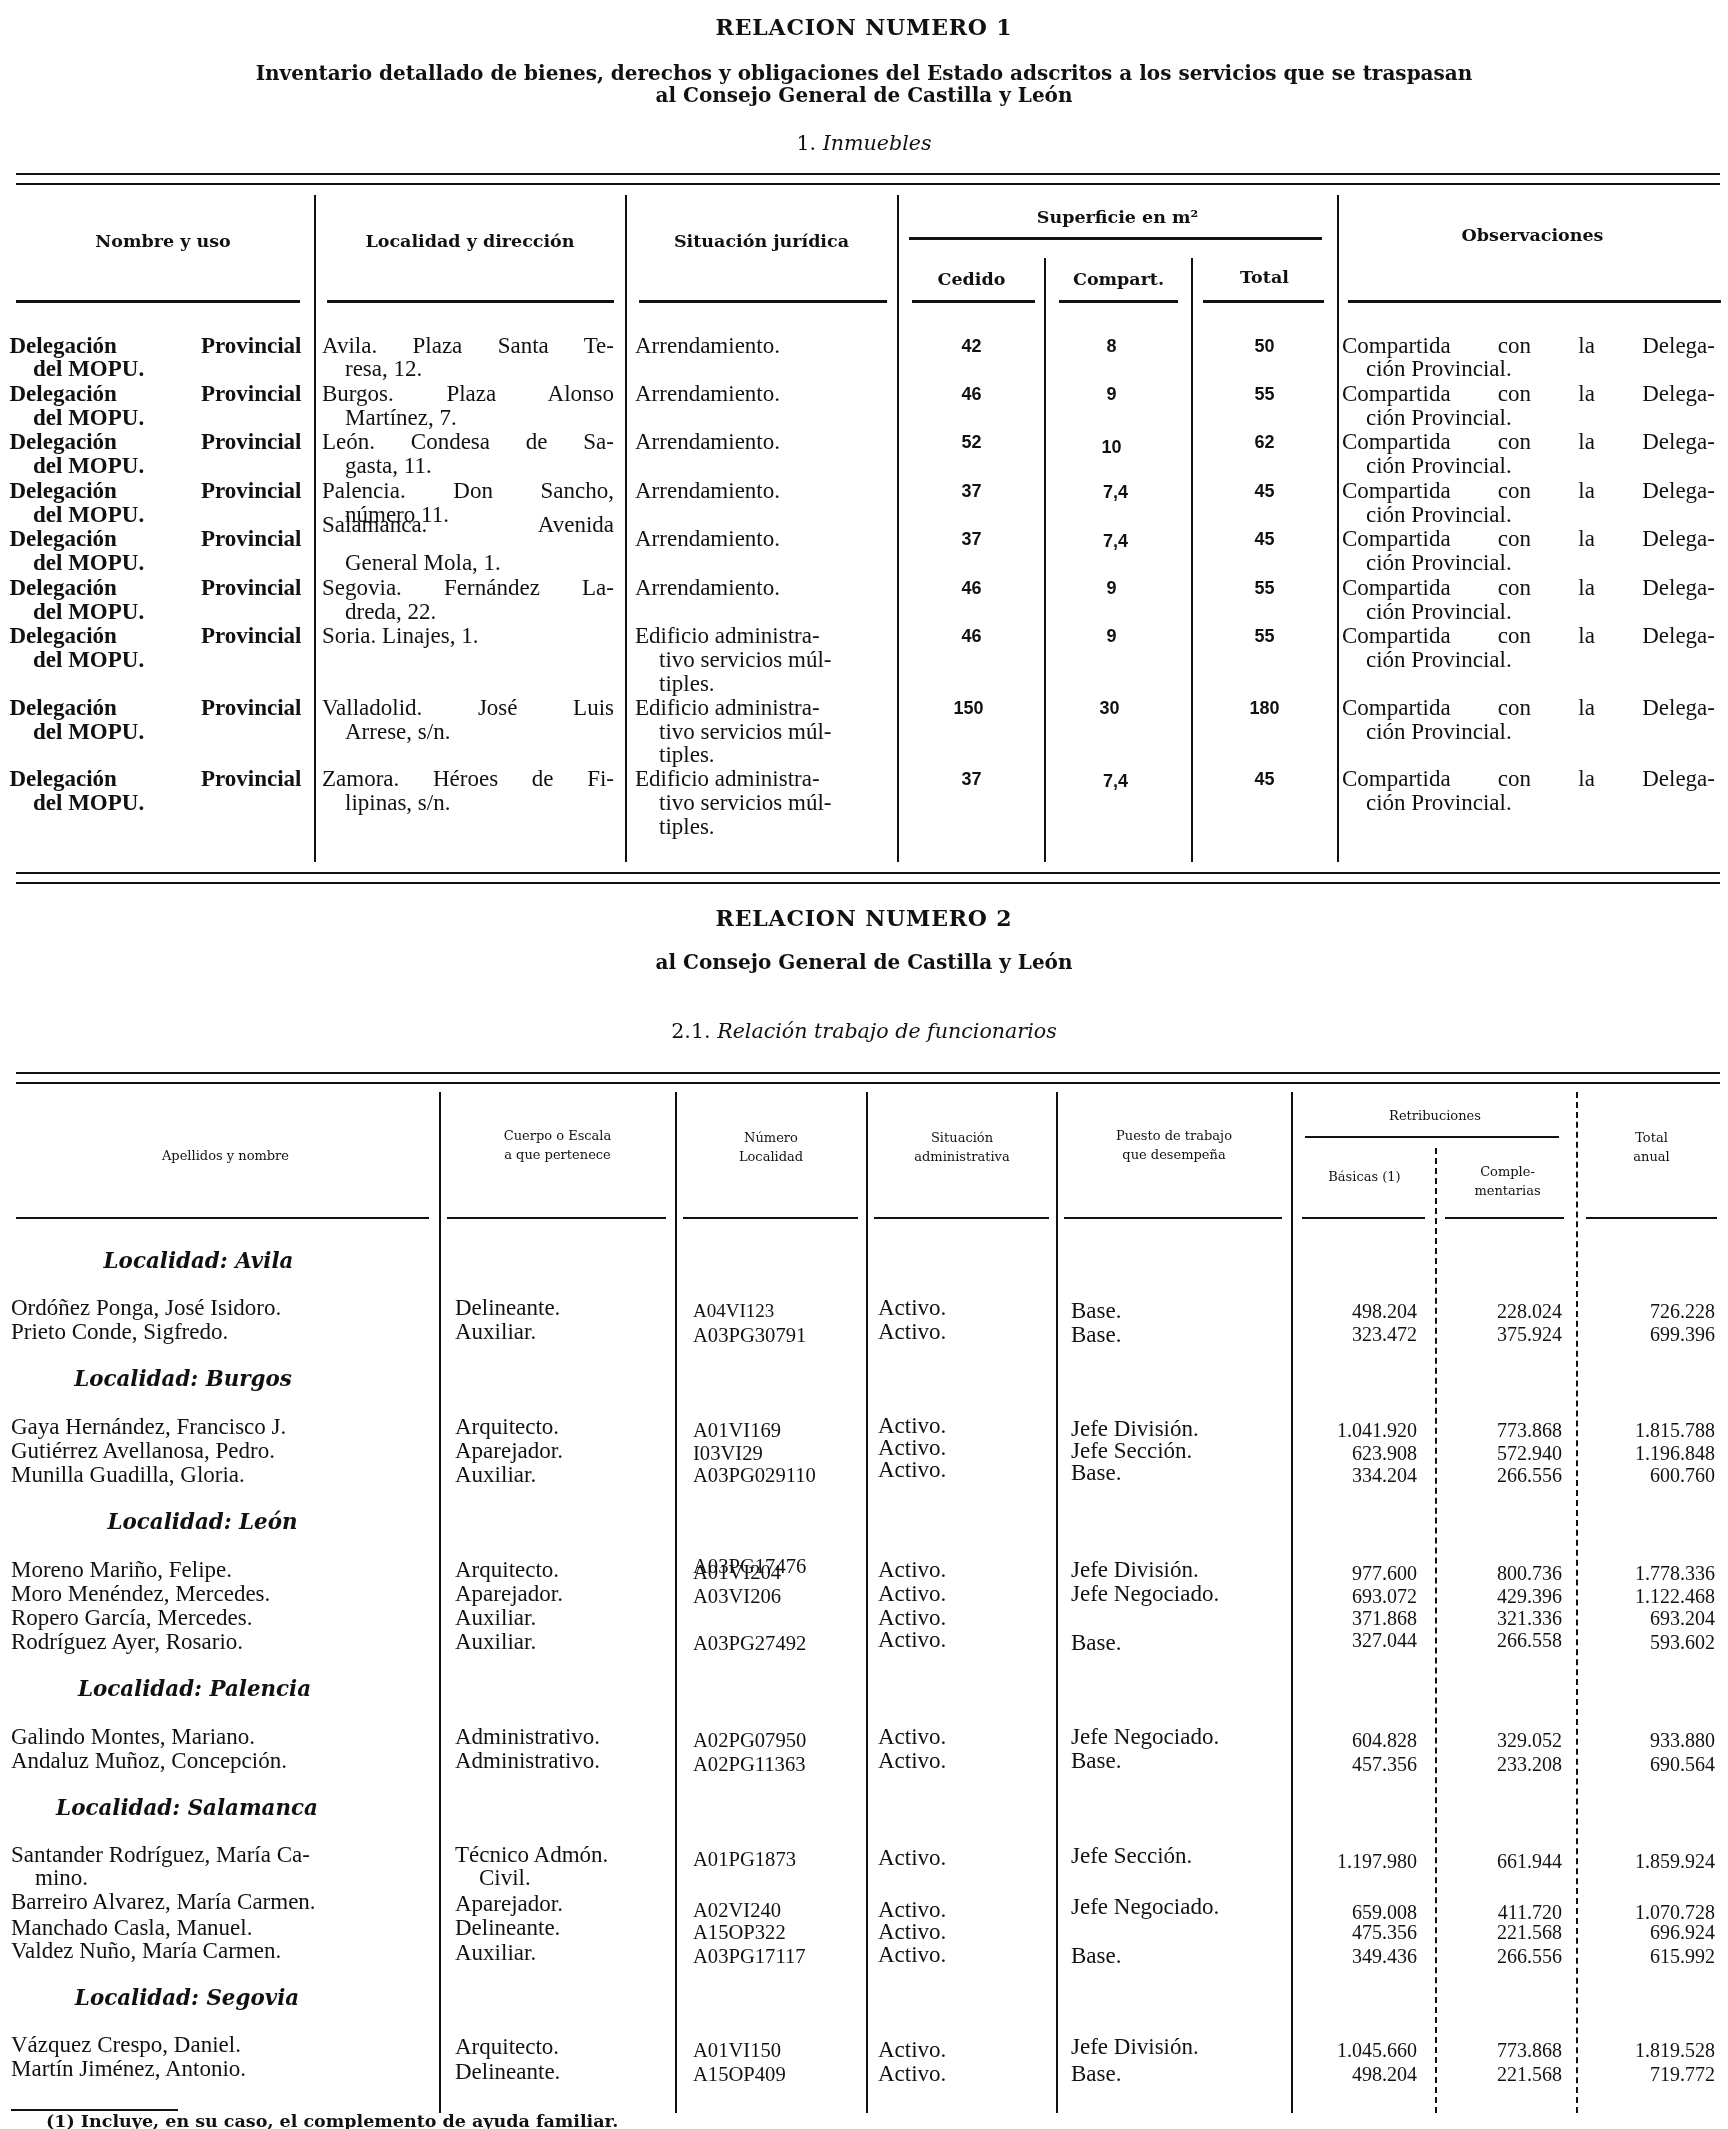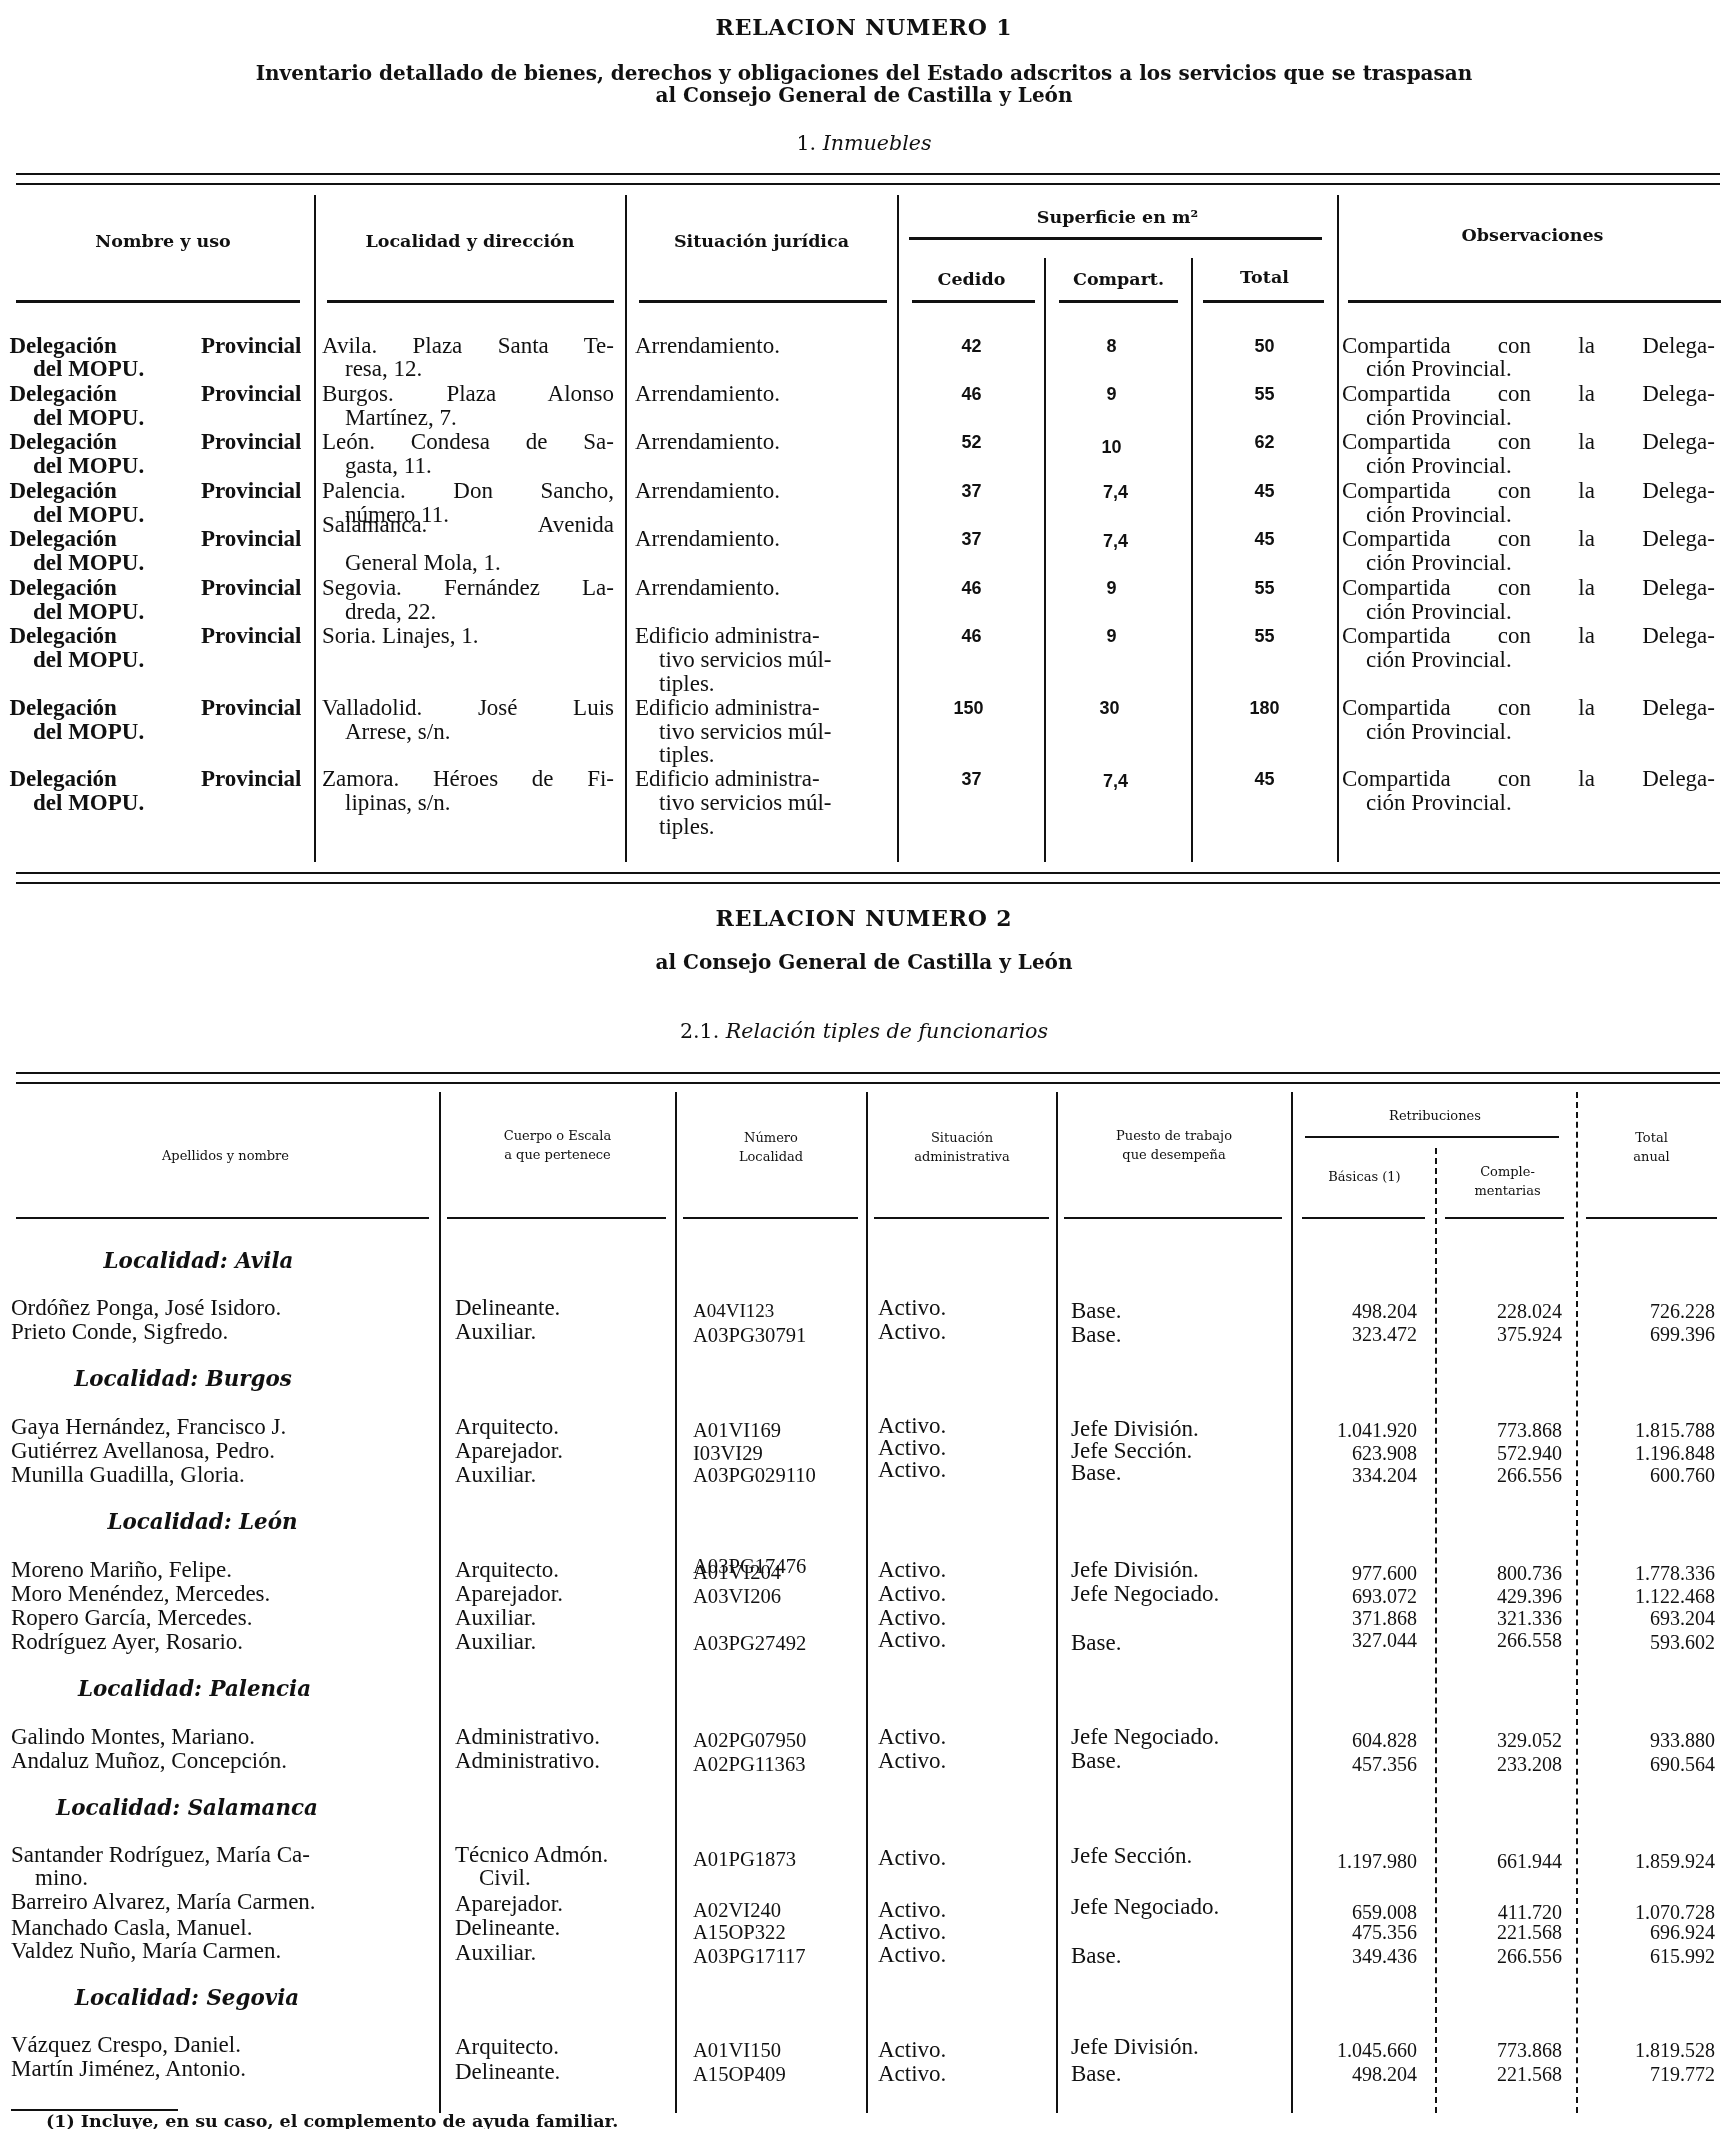--- a/index.html
+++ b/index.html
@@ -180,21 +180,21 @@
 
   <div class="dbl" style="top:872px;"></div>
 </div>
 
 <div class="abs center rel-title" style="left:0;width:1728px;top:905px;">RELACION NUMERO 2</div>
 <div class="abs center rel-sub" style="left:0;width:1728px;top:951px;">
   <div>al Consejo General de Castilla y León</div>
 </div>
 <div class="abs center sec" style="left:0;width:1728px;top:1019px;">
   <span>2.1.</span>
-  <i>Relación tiples de funcionarios</i>
+  <i>Relación trabajo de funcionarios</i>
 </div>
 
 <div>
   <div class="dbl" style="top:1072px;"></div>
 
   <div class="vline" style="left:439px;top:1092px;height:1021px;"></div>
   <div class="vline" style="left:675px;top:1092px;height:1021px;"></div>
   <div class="vline" style="left:866px;top:1092px;height:1021px;"></div>
   <div class="vline" style="left:1056px;top:1092px;height:1021px;"></div>
   <div class="vline" style="left:1291px;top:1092px;height:1021px;"></div>

